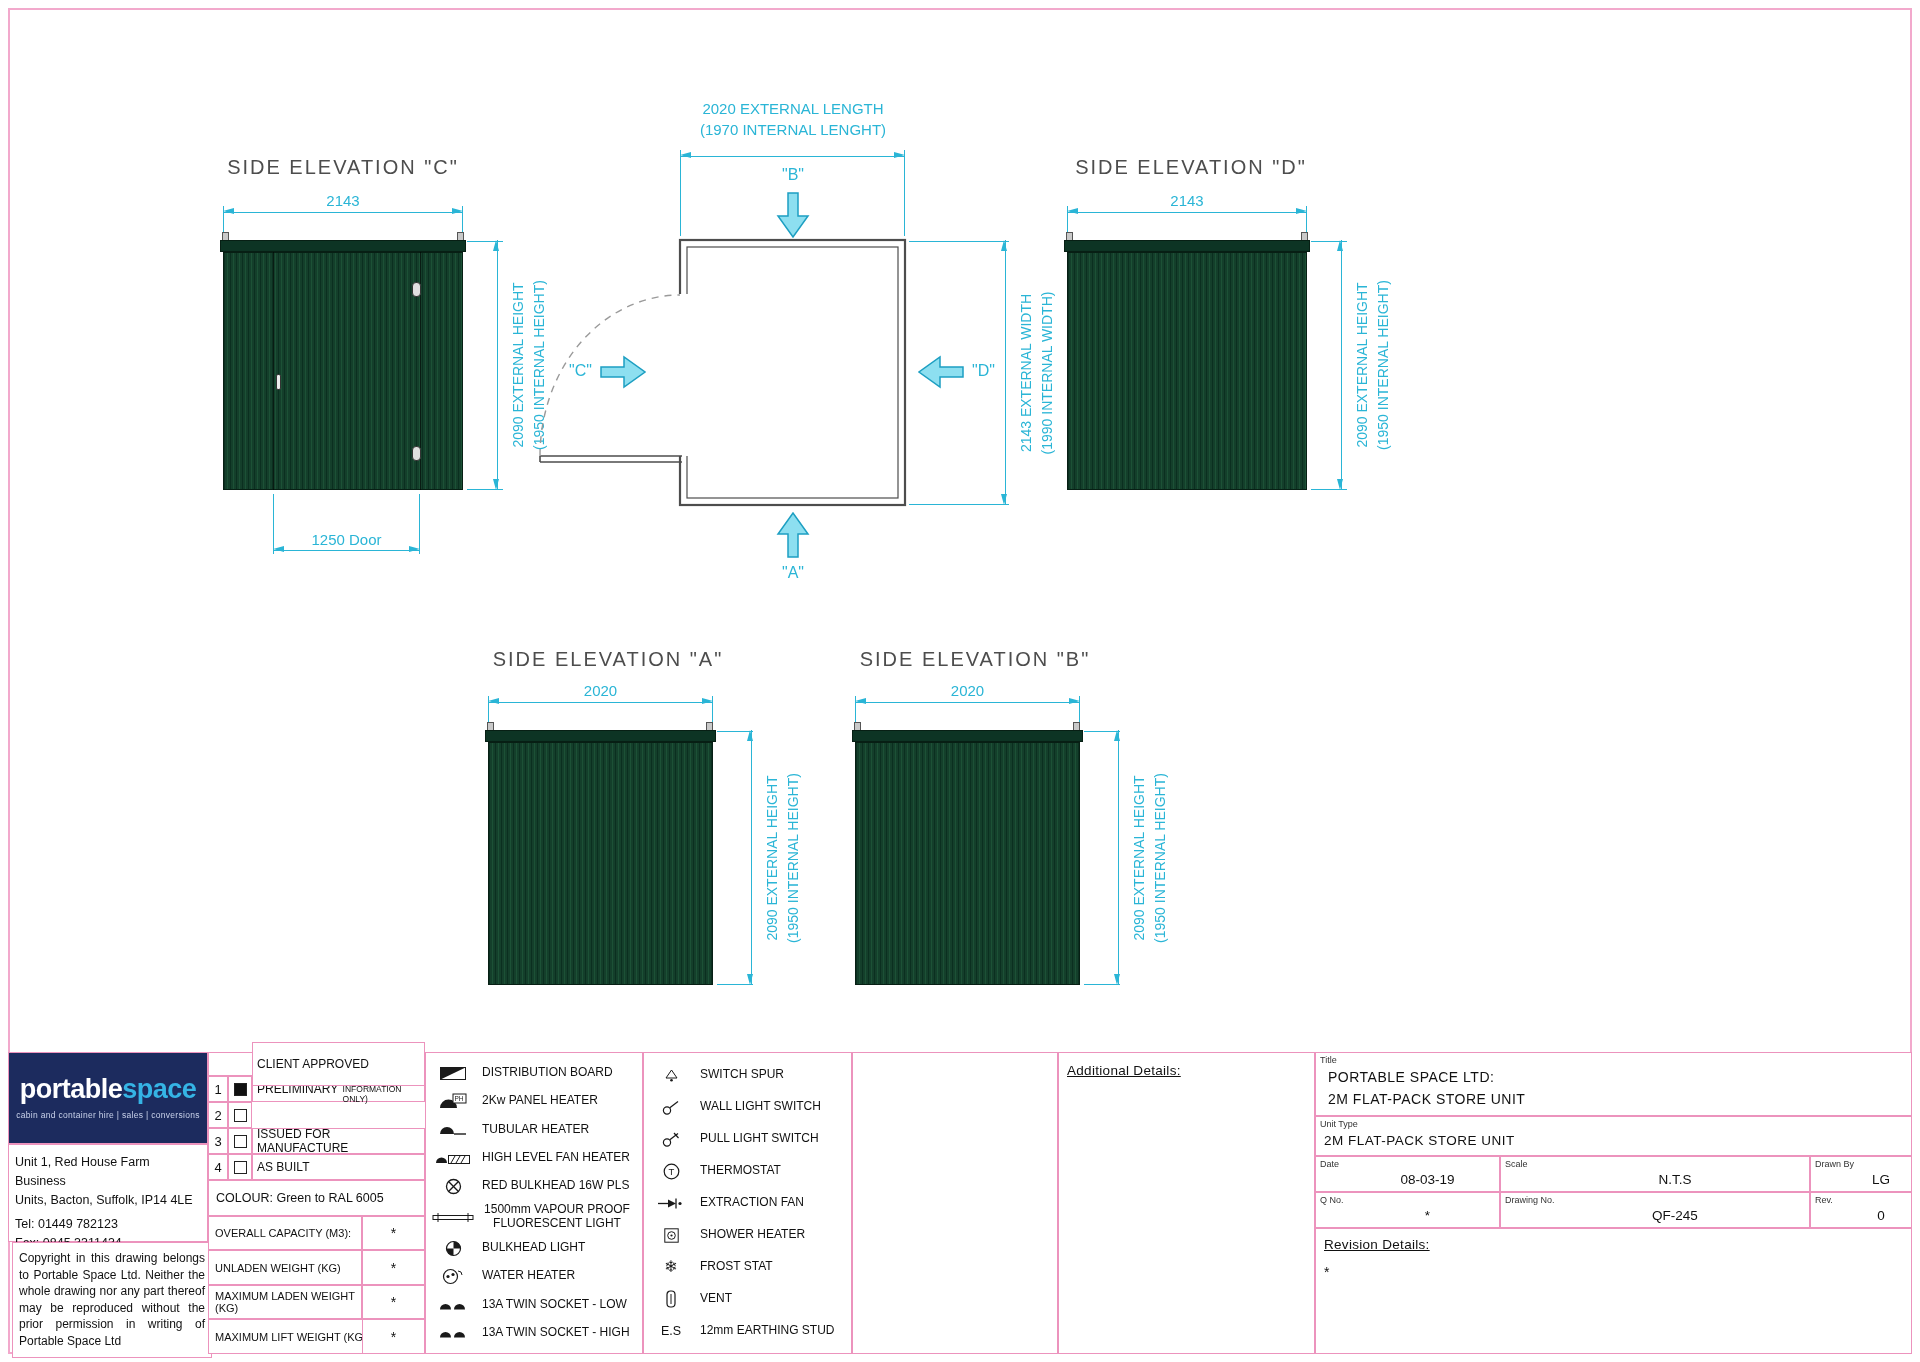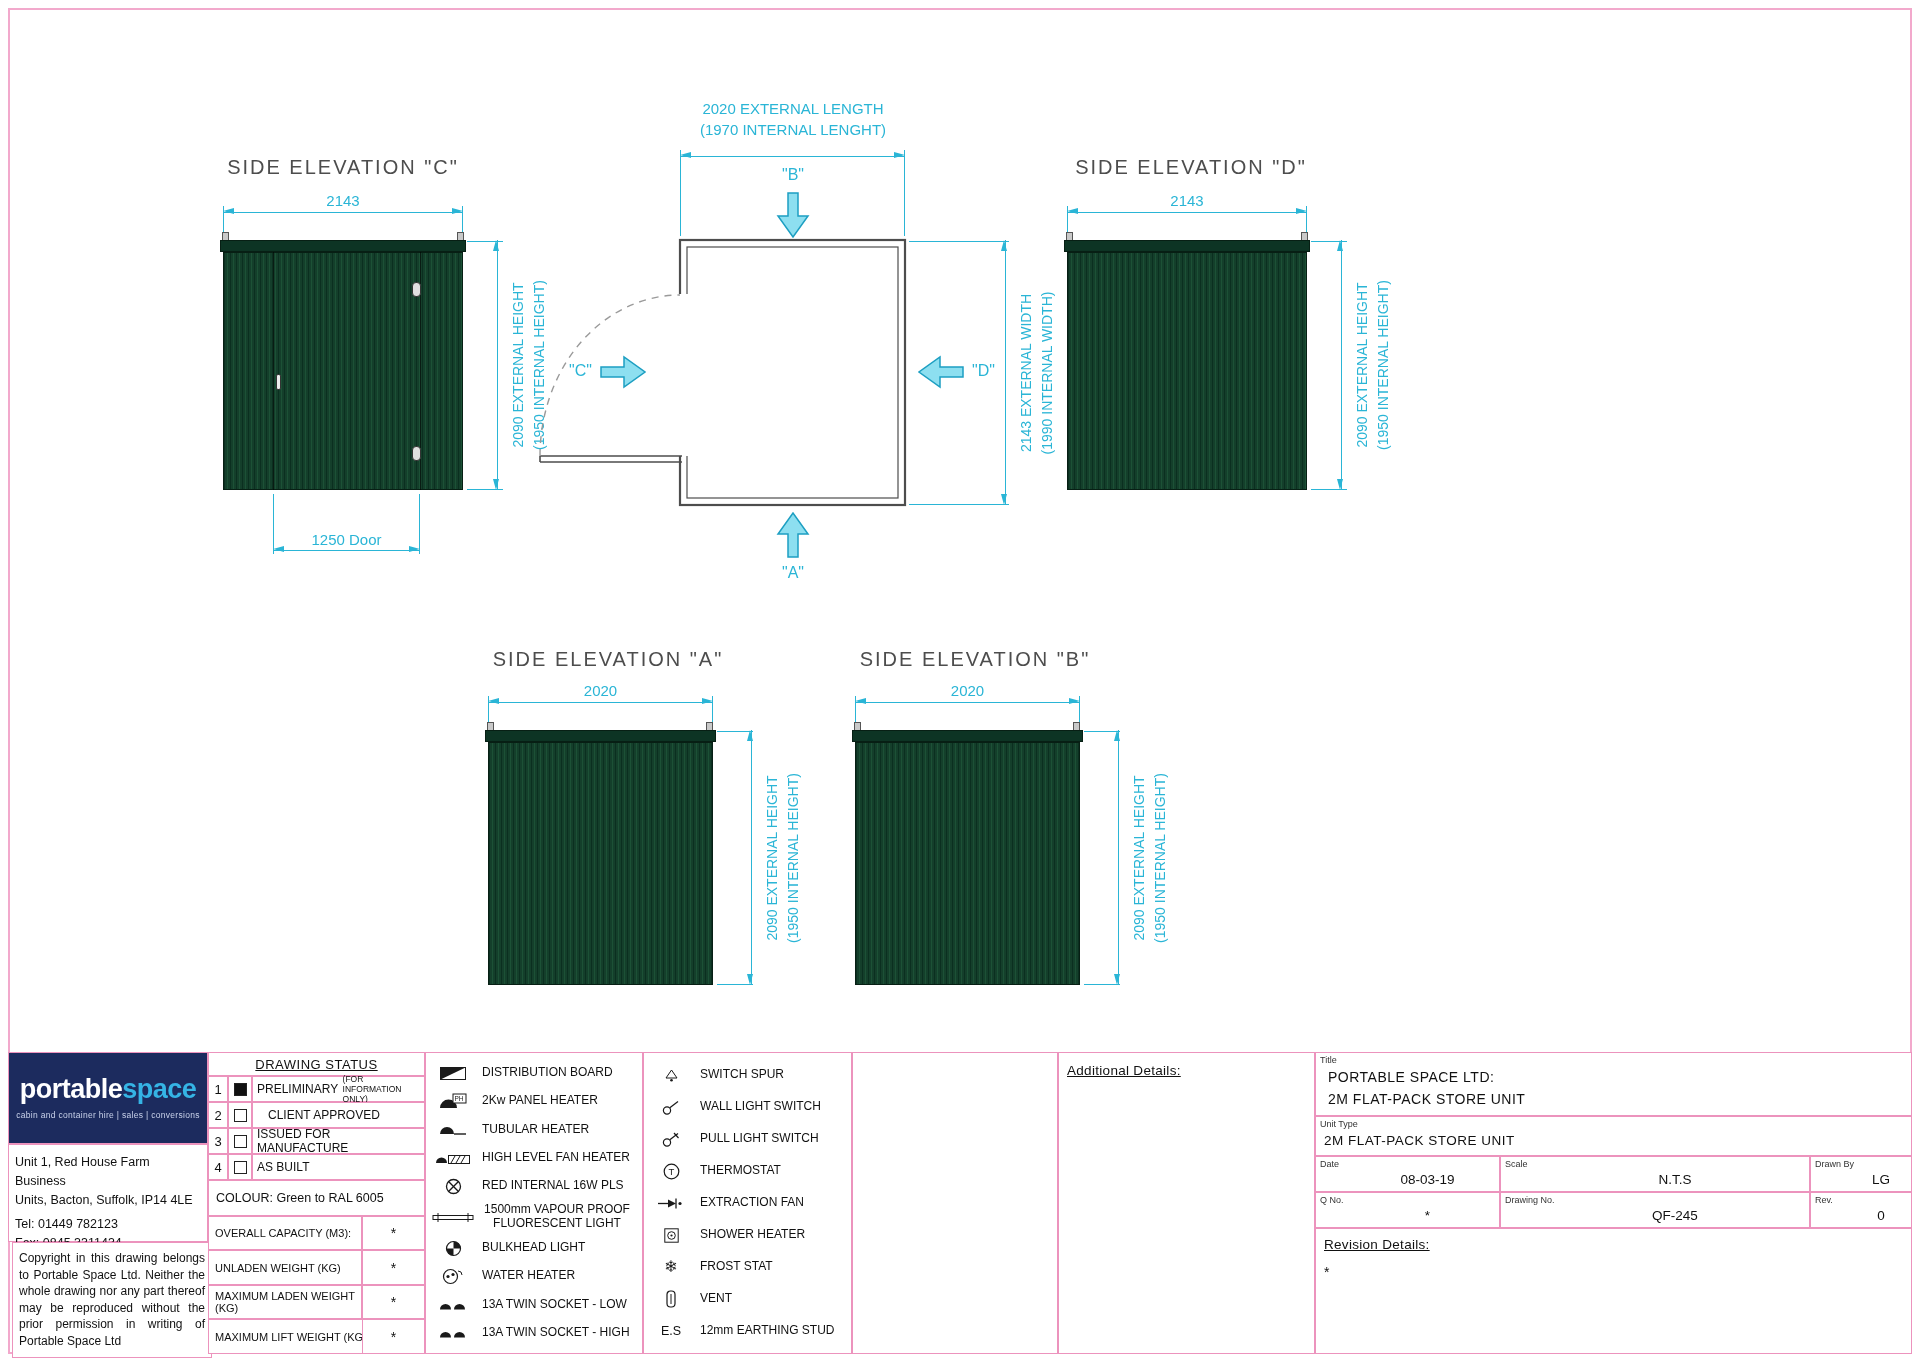--- a/index.html
+++ b/index.html
@@ -289,21 +289,21 @@
 <div class="cell" style="left:252px;top:1076px;width:173px;height:26px;display:flex;align-items:center;padding-left:4px"><span class="slabel">PRELIMINARY</span>&nbsp;<span class="ssuffix">(FOR INFORMATION ONLY)</span></div>
 
 <div class="cell" style="left:208px;top:1102px;width:20px;height:26px">
     <div class="ctr snum">2</div>
   </div>
 <div class="cell" style="left:228px;top:1102px;width:24px;height:26px">
     <div class="ctr">
       <span class="sbox"></span>
     </div>
   </div>
-<div class="cell" style="left:252px;top:1102px;width:173px;height:26px;display:flex;align-items:center;padding-left:15px">
+<div class="cell" style="left:252px;top:1042px;width:173px;height:44px;display:flex;align-items:center;padding-left:4px">
     <span class="slabel">CLIENT APPROVED</span>
   </div>
 
 <div class="cell" style="left:208px;top:1128px;width:20px;height:26px">
     <div class="ctr snum">3</div>
   </div>
 <div class="cell" style="left:228px;top:1128px;width:24px;height:26px">
     <div class="ctr">
       <span class="sbox"></span>
     </div>
@@ -396,21 +396,21 @@
       <span class="llabel">HIGH LEVEL FAN HEATER</span>
     </div>
     <div class="lrow">
       <span class="licon">
           <svg width="17" height="17" viewBox="0 0 17 17">
             <circle cx="8.5" cy="8.5" r="7" fill="none" stroke="#1a1a1a" stroke-width="1.3"></circle>
             <line x1="3.8" y1="3.8" x2="13.2" y2="13.2" stroke="#1a1a1a" stroke-width="1.3"></line>
             <line x1="13.2" y1="3.8" x2="3.8" y2="13.2" stroke="#1a1a1a" stroke-width="1.3"></line>
           </svg>
         </span>
-      <span class="llabel">RED INTERNAL 16W PLS</span>
+      <span class="llabel">RED BULKHEAD 16W PLS</span>
     </div>
     <div class="lrow">
       <span class="licon">
           <svg width="42" height="11" viewBox="0 0 42 11">
             <rect x="1" y="3.5" width="40" height="4" fill="none" stroke="#1a1a1a"></rect>
             <line x1="6" y1="1" x2="6" y2="10" stroke="#1a1a1a"></line>
             <line x1="36" y1="1" x2="36" y2="10" stroke="#1a1a1a"></line>
           </svg>
         </span>
       <span class="llabel" style="max-width:150px">1500mm VAPOUR PROOF FLUORESCENT LIGHT</span>

